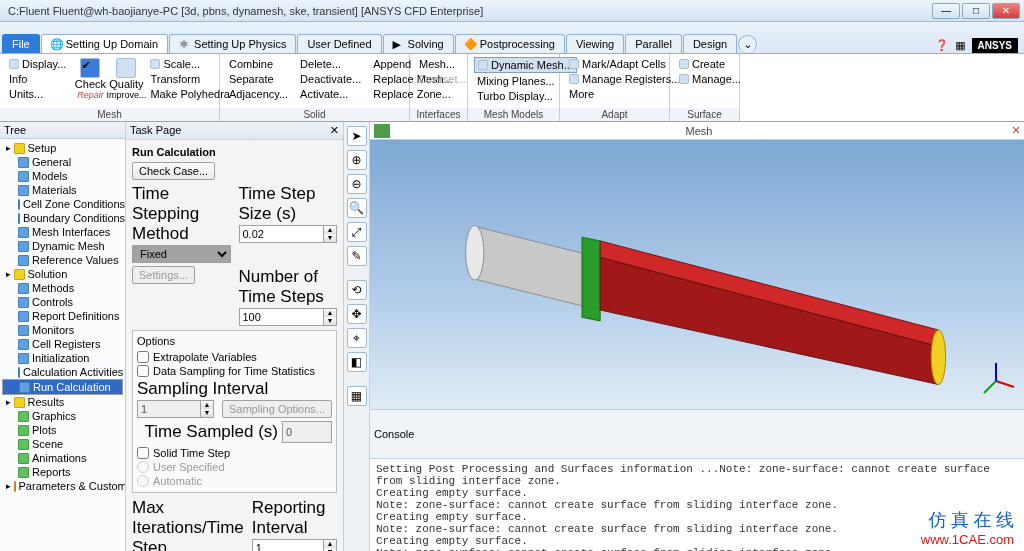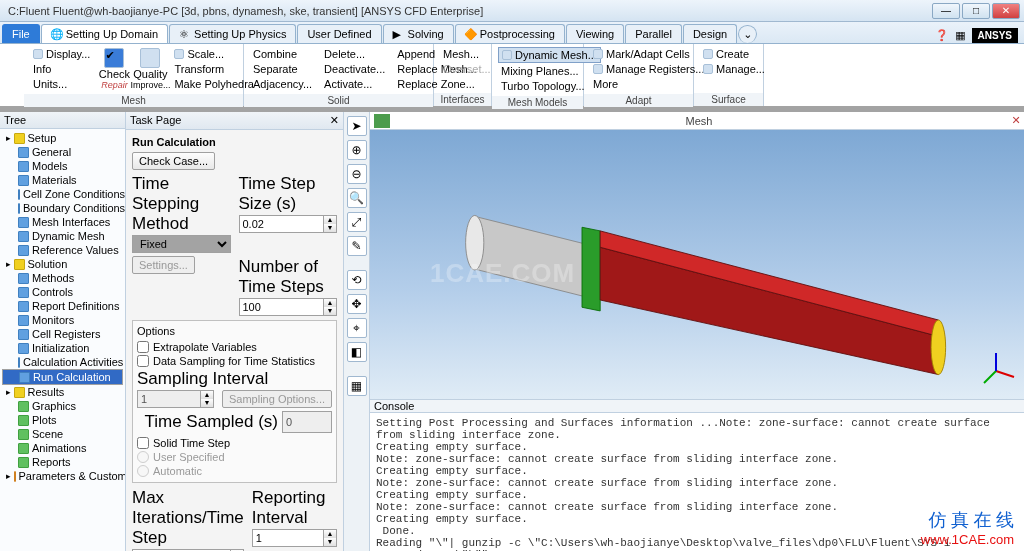--- a/index.html
+++ b/index.html
@@ -2,28 +2,28 @@
 <html><head>
 <meta charset="utf-8">
 <style>
 * { box-sizing: border-box; margin: 0; padding: 0; font-family: "Microsoft Sans Serif", Arial, sans-serif; font-size: 11px; }
 body { width: 1024px; height: 551px; background: #fff; overflow: hidden; position: relative; }
 .titlebar { height: 22px; background: linear-gradient(#edf4fb, #d5e4f2); display: flex; align-items: center; padding: 0 4px; border-bottom: 1px solid #a0b8d0; }
 .titlebar .title { flex: 1; color: #333; padding-left: 4px; }
 .win-btns { display: flex; gap: 2px; }
 .win-btn { width: 28px; height: 16px; border: 1px solid #8aa8c4; background: linear-gradient(#f0f6fc,#d0e2f0); border-radius: 2px; display:flex;align-items:center;justify-content:center;font-size:10px;}
 .win-btn.close { background: linear-gradient(#f08080,#d04040); color:#fff;}
-.tabbar { height: 22px; background: linear-gradient(#eaf2fa,#dbe8f4); display:flex; align-items:flex-end; padding-left:2px; border-bottom:1px solid #94b2ce;}
+.tabbar { height: 32px; background: linear-gradient(#eaf2fa,#dbe8f4); display:flex; align-items:flex-end; padding-left:2px; border-bottom:1px solid #94b2ce;}
 .tab { padding: 3px 9px; border:1px solid #94b2ce; border-bottom:none; background:#e8f0f8; margin-right:1px; border-radius:3px 3px 0 0; display:flex;align-items:center;gap:3px;}
 .tab.file { background:#2e7bd8; color:#fff; border-color:#2e7bd8;}
 .tab.active { background:#fff; }
 .tab .icon { width:12px;height:12px; }
 .tabbar-right { margin-left:auto; display:flex;align-items:center;gap:6px;padding-right:6px;}
 .ansys-badge { background:#000; color:#fff; padding:2px 6px; font-size:10px; font-weight:bold;}
-.ribbon { height: 68px; background:#fff; border-bottom:6px solid #a3a3a3; display:flex;padding-left:24px; }
+.ribbon { height: 68px; background:#fff; border-bottom:1px solid #a3a3a3; display:flex; }
 .rgroup { border-right:1px solid #c0d0e0; display:flex; flex-direction:column; }
 .rgroup-body { flex:1; display:flex; align-items:flex-start; padding:2px 4px; gap:2px;}
 .rgroup-title { text-align:center; font-size:10px; color:#444; padding:1px 0; background:#f0f4f8;}
 .rbtn { display:flex; flex-direction:column; align-items:center; padding:2px 4px; min-width:34px;}
 .rbtn .ricon { width:20px;height:20px;background:#d0e0f0;border:1px solid #a8c0d8;border-radius:2px;}
 .rcol { display:flex; flex-direction:column; gap:1px; padding:1px 2px;}
 .rcol .ritem { display:flex;align-items:center;gap:3px;padding:1px 3px;white-space:nowrap;}
 .ritem.disabled { color:#aaa; }
 .ritem .dot{width:10px;height:10px;background:#d0e0f0;border:1px solid #a8c0d8;border-radius:2px;}
 .main { display:flex; height: calc(551px - 22px - 22px - 68px); }
@@ -58,21 +58,21 @@
 .view-wrap{display:flex;flex:1;}
 .view3d { flex:1; display:flex;flex-direction:column;}
 .view3d-hdr { height:18px;background:#fff;border-bottom:1px solid #c0d0e0;display:flex;align-items:center;}
 .view3d-hdr .vh-icon{width:16px;height:14px;background:#4c9c4c;margin-left:4px;}
 .view3d-hdr .vh-title{flex:1;text-align:center;color:#444;}
 .view3d-hdr .vh-close{width:16px;color:#c04040;text-align:center;}
 .canvas { flex:1; background:linear-gradient(#7ea8d4 0%, #b4ceea 60%, #e0ecf6 100%); position:relative; overflow:hidden;}
 .cylinder { position:absolute; left:52px; top:50px; width:560px; height:200px;}
 .watermark{position:absolute;left:60px;top:128px;color:#fff;opacity:.28;font-size:26px;font-weight:bold;letter-spacing:1px;}
 .console { height:152px; border-top:1px solid #c0d0e0; display:flex;flex-direction:column;}
-.console-hdr { background:#f0f4f8;border-bottom:1px solid #c0d0e0;padding:0 4px;}
+.console-hdr { background:#f0f4f8;border-bottom:1px solid #c0d0e0;padding:18px 4px;}
 .console-body { flex:1; background:#fff; padding:4px 6px; font-family:"Courier New",monospace; font-size:11px; color:#333; overflow:auto; white-space:pre-wrap;}
 .footer-mark { position:absolute; right:10px; bottom:4px; text-align:right;}
 .footer-mark .cn{color:#1060d0;font-size:18px;font-family:"SimSun",serif;}
 .footer-mark .url{color:#e81010;font-size:13px;}
 .spinner-wrap{display:flex;}
 .spinner-btns{display:flex;flex-direction:column;border:1px solid #a0a0a0;border-left:none;}
 .spinner-btns span{height:8px;width:12px;background:linear-gradient(#fdfdfd,#e0e0e0);font-size:7px;text-align:center;line-height:7px;}
 </style>
 </head>
 <body>
@@ -219,21 +219,21 @@
     <div class="rgroup-body">
         <div class="rcol">
       <div class="ritem" style="background:#d0e0f0;border:1px solid #80a0c8;">
             <span class="dot"></span>
             <span>Dynamic Mesh...</span>
           </div>
       <div class="ritem">
             <span>Mixing Planes...</span>
           </div>
       <div class="ritem">
-            <span>Turbo Topology...</span>
+            <span>Turbo Display...</span>
           </div>
     </div>
       </div>
     <div class="rgroup-title">Mesh Models</div>
   </div>
   <div class="rgroup" style="width:110px;">
     <div class="rgroup-body">
         <div class="rcol">
       <div class="ritem">
             <span class="dot"></span>
@@ -526,21 +526,20 @@
 
             <polygon points="30,40 150,70 150,128 30,98" fill="#c8c8c8" stroke="#888"></polygon>
             <ellipse cx="30" cy="69" rx="10" ry="30" fill="#e8e8e8" stroke="#888"></ellipse>
 
             <polygon points="148,52 168,56 168,144 148,140" fill="#2a9c2a" stroke="#0a6c0a"></polygon>
 
             <polygon points="168,74 540,172 540,214 168,132" fill="#a01818" stroke="#601010"></polygon>
             <polygon points="168,56 540,154 540,172 168,74" fill="#d02828" stroke="#601010"></polygon>
             <ellipse cx="540" cy="184" rx="8" ry="30" fill="#f0d020" stroke="#a08000"></ellipse>
           </svg>
-          <div class="watermark">1CAE.COM</div>
 
           <svg style="position:absolute;right:6px;bottom:6px;" width="44" height="44">
             <line x1="22" y1="22" x2="40" y2="28" stroke="#d00" stroke-width="2"></line>
             <line x1="22" y1="22" x2="10" y2="34" stroke="#0a0" stroke-width="2"></line>
             <line x1="22" y1="22" x2="22" y2="4" stroke="#00d" stroke-width="2"></line>
           </svg>
         </div>
       </div>
       <div class="console">
         <div class="console-hdr">Console</div>

